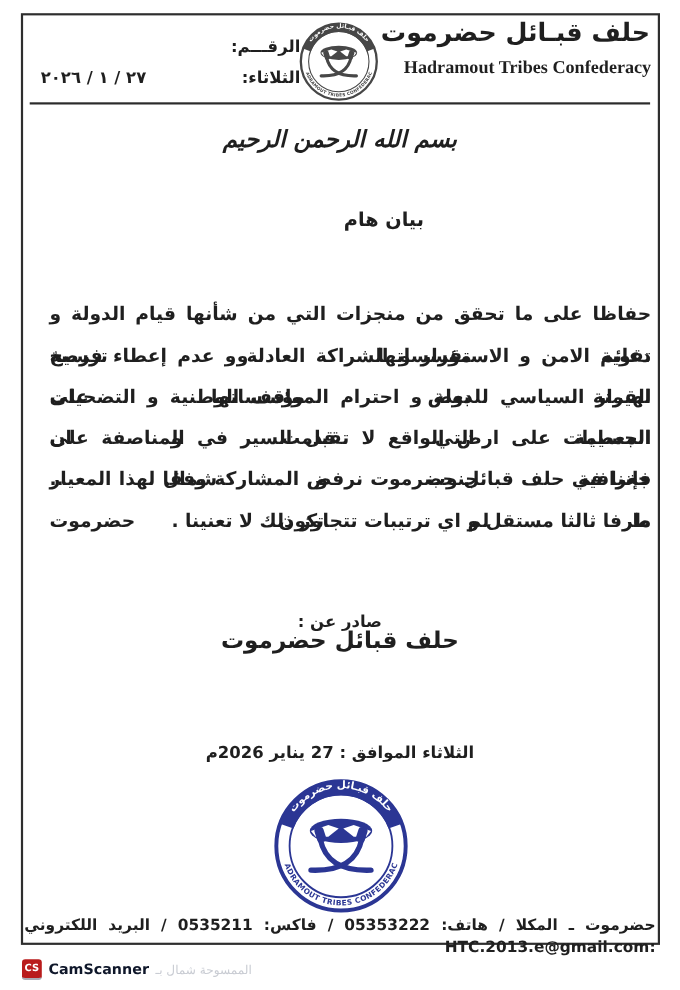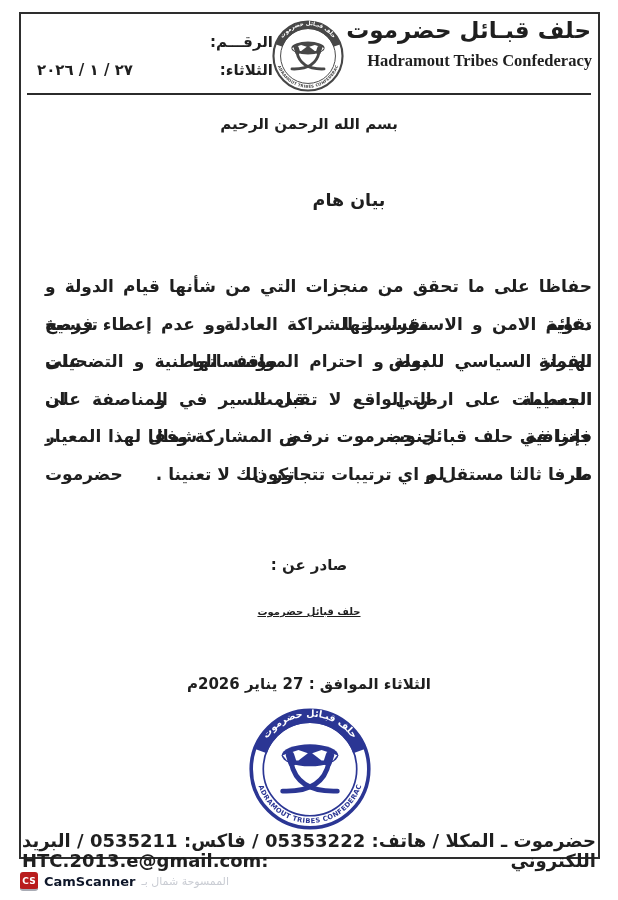--- a/index.html
+++ b/index.html
@@ -11,31 +11,31 @@
   .org-ar{position:absolute;top:17px;right:27px;font-size:23px;font-weight:700;direction:rtl;white-space:nowrap;}
   .org-en{position:absolute;top:51px;right:26px;font-size:16.5px;font-weight:700;
         font-family:"Liberation Serif","DejaVu Serif",serif;white-space:nowrap;}
   .logo-top{position:absolute;left:271px;top:19px;width:74px;height:74px;color:#474747;}
   .numdate{position:absolute;left:37px;top:28px;width:236px;direction:rtl;font-weight:700;font-size:15px;}
   .numdate .row{display:flex;justify-content:flex-start;line-height:28px;}
   .numdate .row.two{justify-content:space-between;}
   .hdr-line{position:absolute;left:27px;top:93px;width:564px;height:2px;background:#2b2b2b;}
   
   .center-line{position:absolute;left:19px;width:580px;text-align:center;direction:rtl;font-weight:700;}
-  .basmala{top:115px;font-size:15px;}
+  .basmala{top:115px;font-size:21px;font-style:italic;}
   .stmt-title{top:190px;font-size:17.5px;padding-left:40px;}
   .para{position:absolute;left:45px;top:268px;width:547px;direction:rtl;font-size:17px;font-weight:700;}
   .para .pline{line-height:37.6px;height:37.6px;white-space:nowrap;}
   .para .pline.just{white-space:normal;text-align:justify;text-align-last:justify;}
   .para .pline.endline{text-align:right;}
   .issued-label{top:556px;font-size:15px;}
-  .issued-value{top:606px;font-size:10px;text-decoration:underline;}
+  .issued-value{top:570px;font-size:21px;}
   .greg-date{top:675px;font-size:15px;text-align:center;}
   .stamp{position:absolute;left:247px;top:706px;width:126px;height:126px;color:#2b3694;}
-  .footer-line{position:absolute;left:22px;top:831px;width:574px;direction:rtl;font-size:18px;
+  .footer-line{position:absolute;left:22px;top:831px;width:574px;direction:rtl;font-size:14px;
         font-weight:700;text-align:justify;text-align-last:justify;line-height:20px;}
   
   .wm{position:absolute;left:20px;top:872px;display:flex;align-items:center;gap:6px;}
   .wm-badge{width:18px;height:17px;border-radius:3px;background:#b91c1c;color:#ffffff;
         font-size:9px;font-weight:700;display:flex;align-items:center;justify-content:center;
         border-bottom:2px solid #a9acb5;}
   .wm-brand{color:#0f172a;font-size:13px;font-weight:700;}
   .wm-ar{color:#c9ccd3;font-size:11px;direction:rtl;}
   svg{display:block;}
 </style>

